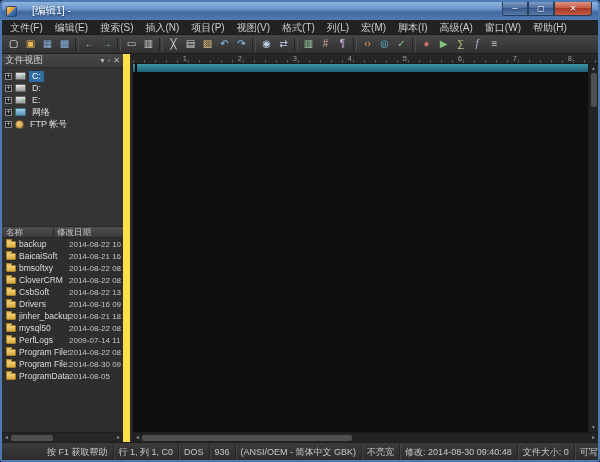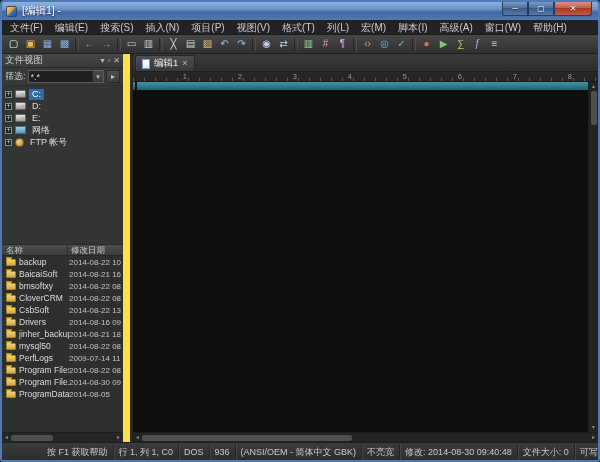--- a/index.html
+++ b/index.html
@@ -8,21 +8,21 @@
 
   .window { width:600px; height:462px; display:flex; flex-direction:column;
     border:2px solid #4d7ab2; border-radius:4px 4px 3px 3px; background:#2d2d2d; }
 
   
   .titlebar { height:18px; flex:none; display:flex; align-items:center; padding:0 4px; position:relative;
     border-radius:2px 2px 0 0;
     background:linear-gradient(180deg,#8fb3de 0%,#6b94c8 40%,#42699f 55%,#4f7bb0 100%); }
   .app-icon { width:11px; height:11px; flex:none; border-radius:2px; border:1px solid #2a4a74;
     background:linear-gradient(135deg,#ffd65e 0%,#e89b2e 45%,#3e78c0 55%,#1f4f8a 100%); }
-  .title-text { color:#fff; font-size:10.5px; padding-left:5px; white-space:nowrap;
+  .title-text { color:#fff; font-size:10.5px; padding-left:15px; white-space:nowrap;
     text-shadow:0 1px 2px rgba(10,30,60,.8); }
   .winbtns { position:absolute; top:0; right:6px; display:flex; }
   .wbtn { width:26px; height:14px; font-size:8px; line-height:13px; text-align:center; color:#fff;
     text-shadow:0 1px 1px rgba(0,0,0,.5); border:1px solid #23405f; border-top:none;
     background:linear-gradient(180deg,#7d9cc4,#48699a 50%,#3a5a8c 50%,#567cab); }
   .wbtn.min { border-radius:0 0 0 3px; }
   .wbtn.close { width:38px; border-radius:0 0 3px 0;
     background:linear-gradient(180deg,#e09280,#c4543c 50%,#a83826 50%,#c65a40); }
 
   
@@ -75,21 +75,21 @@
   .mini.drive::after { content:""; position:absolute; right:1px; top:2px; width:2px; height:2px;
     background:#7fc97f; border-radius:50%; }
   .mini.network { background:linear-gradient(#9fd0e8,#5a93b8); border:1px solid #44707e; }
   .mini.ftp { width:9px; height:9px; border-radius:50%; border:1px solid #8a6a28;
     background:radial-gradient(circle at 35% 35%,#f0d08a,#c08a2e); }
   .tree-label { padding:0 3px; white-space:nowrap; line-height:11px; }
   .tree-label.selected { background:#2e6da4; color:#fff; }
 
   .list-header { height:12px; flex:none; display:flex; font-size:8.5px; color:#c8c8c8;
     background:linear-gradient(#4c4c4c,#3b3b3b); border-top:1px solid #2a2a2a; border-bottom:1px solid #262626; }
-  .col-name { width:66px; flex:none; padding-left:4px; border-right:1px solid #2c2c2c; line-height:11px; }
+  .col-name { width:52px; flex:none; padding-left:4px; border-right:1px solid #2c2c2c; line-height:11px; }
   .col-date { flex:1; padding-left:3px; line-height:11px; white-space:nowrap; overflow:hidden; }
 
   .filelist { flex:1; min-height:0; overflow:hidden; background:#2e2e2e; }
   .file-row { height:12px; display:flex; align-items:center; font-size:8.5px; color:#ddd; }
   .folder-icon { width:10px; height:7px; flex:none; margin:0 3px 0 4px; position:relative; border-radius:1px;
     background:linear-gradient(#f0d27a,#d8a93e); border:1px solid #a8812e; }
   .folder-icon::before { content:""; position:absolute; top:-3px; left:-1px; width:4px; height:2px;
     background:#e8c25a; border:1px solid #a8812e; border-bottom:none; border-radius:1px 1px 0 0; }
   .fname { width:50px; flex:none; overflow:hidden; white-space:nowrap; }
   .fdate { flex:1; font-size:8px; color:#c4c4c4; overflow:hidden; white-space:nowrap; }
@@ -327,28 +327,20 @@
       <div class="pane-header">
         <span>文件视图</span>
         <span class="ph-icons">
           <span>▾</span>
           <span>▫</span>
           <span>✕</span>
         </span>
       </div>
 
 
-      <div class="filter-row">
-        <span class="filter-label">筛选:</span>
-        <span class="filter-combo">
-          <input class="filter-input" readonly="" value="*.*" style="">
-          <span class="combo-arrow">▾</span>
-        </span>
-        <span class="filter-go">▸</span>
-      </div>
 
       <div class="tree">
 
           <div class="tree-row">
             <span class="expand">+</span>
             <span class="mini drive"></span>
             <span class="tree-label selected">C:</span>
           </div>
 
           <div class="tree-row">
@@ -461,27 +453,20 @@
         <span class="scroll-arrow">◂</span>
         <span class="thumb"></span>
         <span class="hspace"></span>
         <span class="scroll-arrow">▸</span>
       </div>
     </div>
 
     <div class="splitter"></div>
 
     <div class="editor">
-      <div class="tabbar">
-        <div class="ed-tab">
-          <span class="doc-icon"></span>
-          <span class="ed-tab-label">编辑1</span>
-          <span class="ed-tab-close">×</span>
-        </div>
-      </div>
 
       <div class="ruler">
 
           <span class="ruler-num">1</span>
 
           <span class="ruler-num">2</span>
 
           <span class="ruler-num">3</span>
 
           <span class="ruler-num">4</span>

